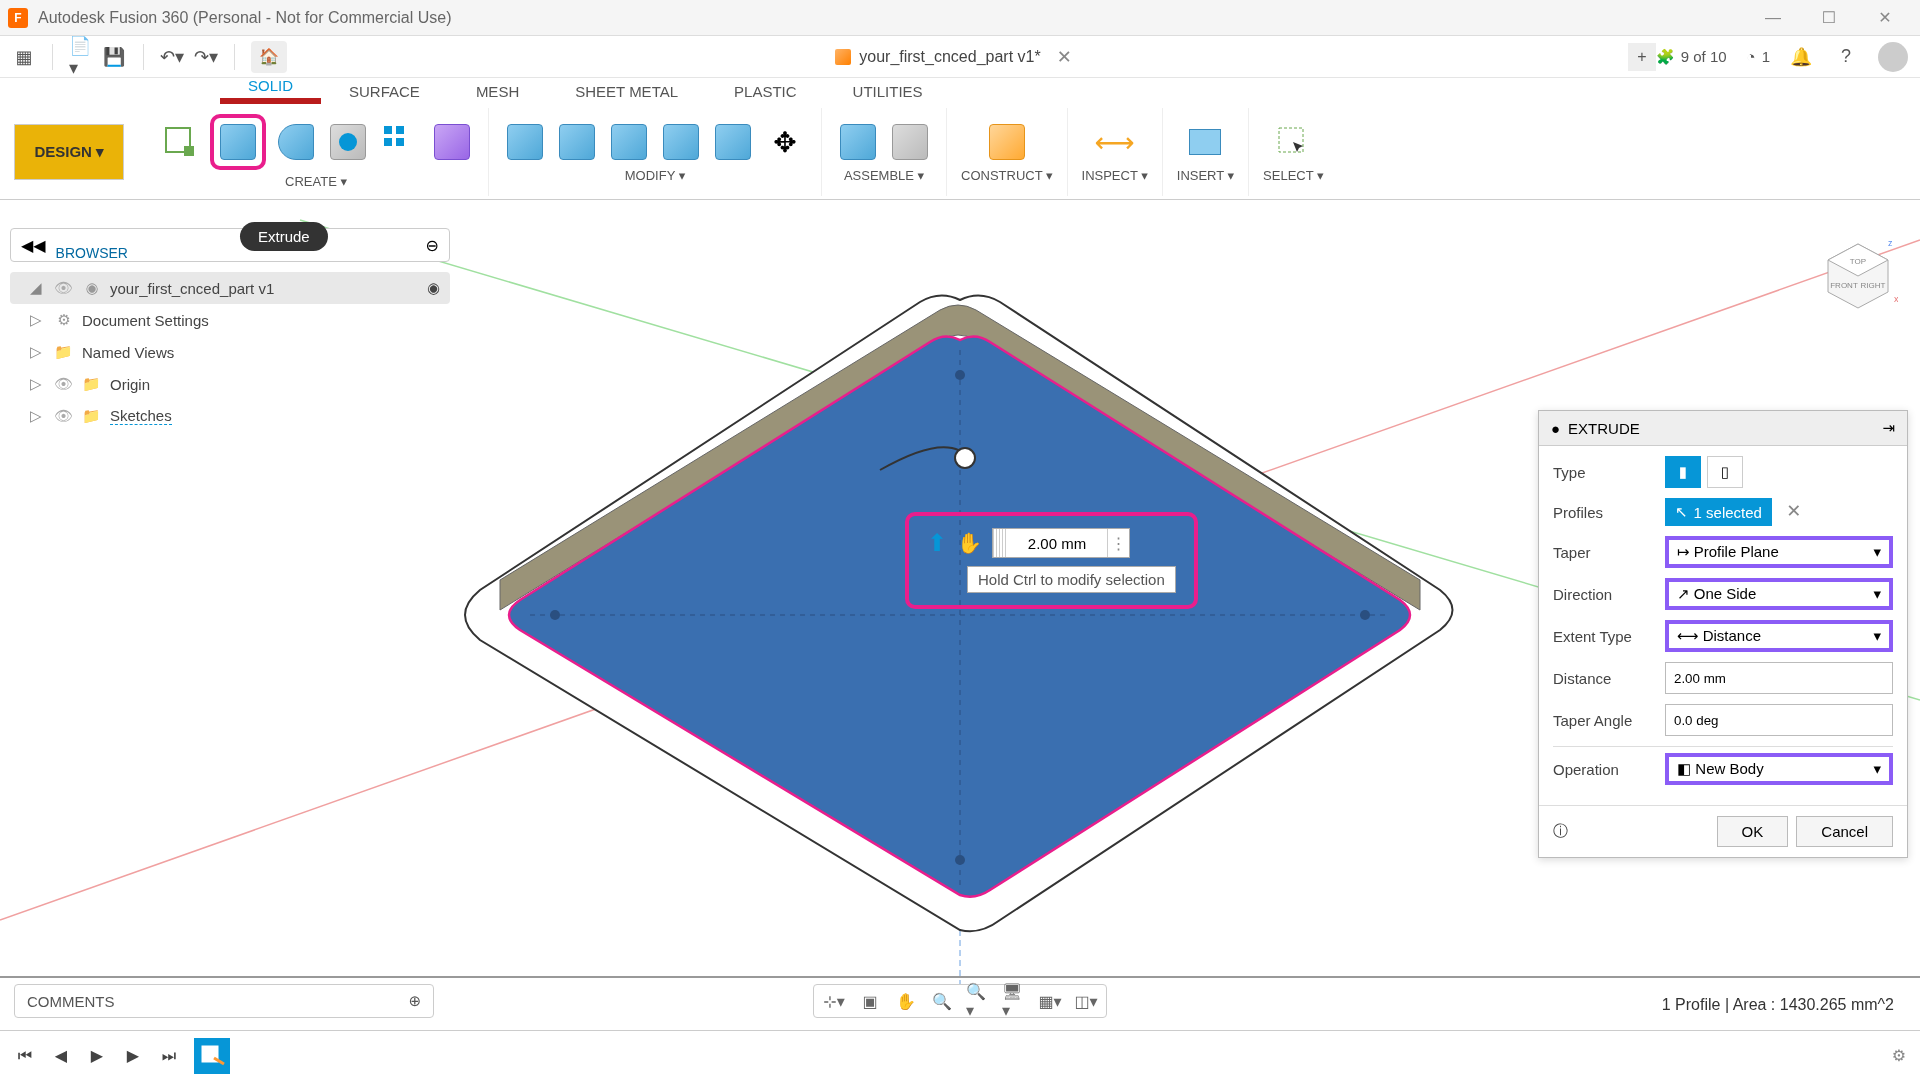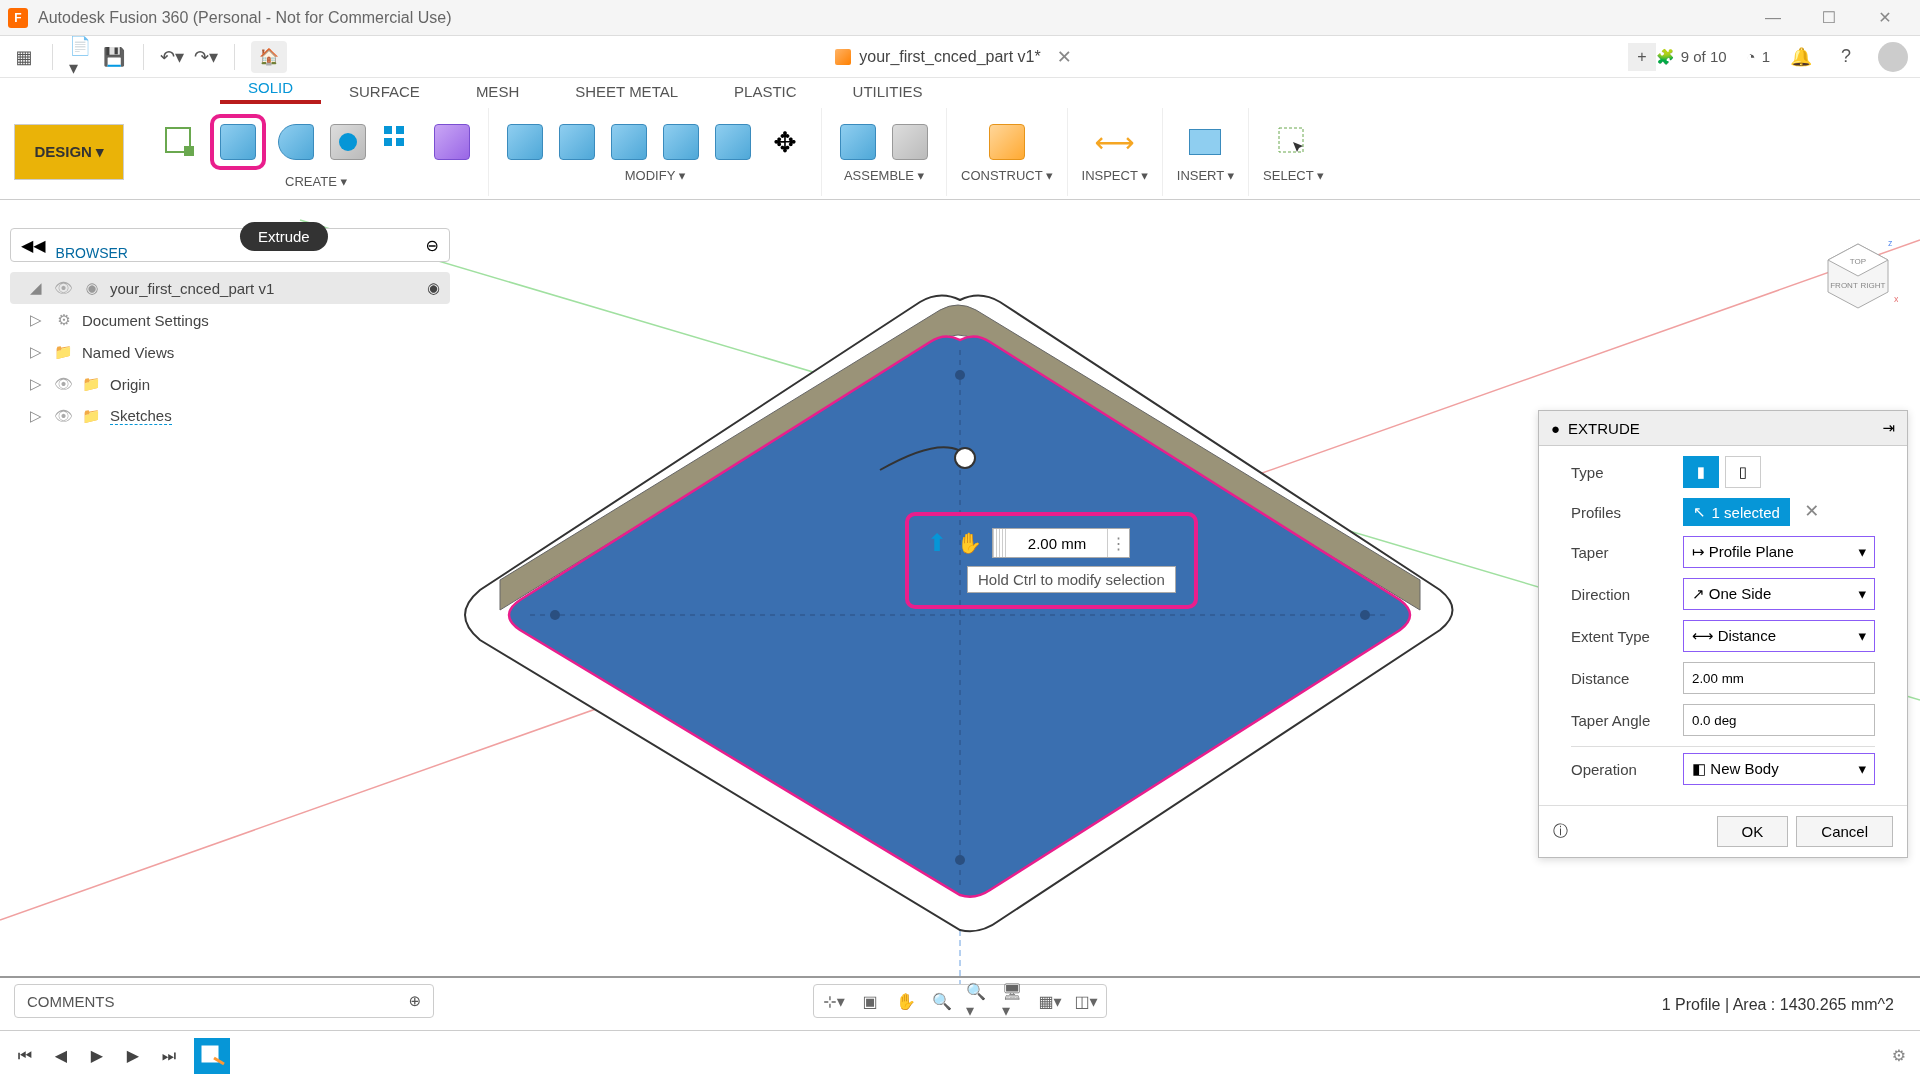--- a/index.html
+++ b/index.html
@@ -23,21 +23,21 @@
 .doc-title { font-size:16px; color:#444; }
 .doc-close { color:#888; font-size:18px; margin-left:8px; }
 .doc-add { width:28px; height:28px; background:#eee; display:flex; align-items:center; justify-content:center; color:#555; margin-left:8px; }
 .qat-right { display:flex; align-items:center; gap:20px; margin-left:auto; }
 .qat-right .badge { display:flex; align-items:center; gap:6px; color:#555; font-size:15px; }
 .avatar { width:30px; height:30px; background:#ccc; border-radius:50%; }
 
 
 .ribbon-tabs-row { display:flex; padding-left: 220px; height: 26px; align-items:flex-end; }
 .ribbon-tab { padding: 4px 28px; font-size:15px; color:#555; }
-.ribbon-tab.active { color:#0696d7; border-bottom: 4px solid #b91c1c; }
+.ribbon-tab.active { color:#0696d7; border-bottom: 6px solid #b91c1c; }
 .ribbon { height: 96px; background:#fff; border-bottom:1px solid #ccc; display:flex; align-items:center; padding: 0 14px; }
 .ribbon-group { display:flex; flex-direction:column; align-items:center; padding: 0 14px; border-right:1px solid #eee; height:88px; justify-content:center; }
 .ribbon-group:last-child { border-right:none; }
 .ribbon-icons { display:flex; gap:8px; align-items:center; }
 .r-icon { width:44px; height:44px; display:flex; align-items:center; justify-content:center; font-size:28px; }
 .r-label { font-size:13px; color:#555; margin-top:4px; }
 .design-btn { width:110px; height:56px; border:1px solid #ccc; background:#eab308; display:flex; align-items:center; justify-content:center; font-size:15px; font-weight:600; color:#333; margin-right:20px; }
 .extrude-highlight { border:4px solid #e91e8c; border-radius:10px; padding:2px; }
 
 
@@ -62,30 +62,30 @@
 .arrow-up { font-size:24px; color:#0696d7; }
 .dim-input { display:flex; align-items:center; background:#fff; border:1px solid #aaa; }
 .dim-grip { width:14px; background:repeating-linear-gradient(90deg,#ccc,#ccc 1px,#fff 1px,#fff 3px); height:28px; }
 .dim-field { width:100px; height:28px; border:none; text-align:center; font-size:15px; }
 .dim-menu { width:22px; height:28px; border-left:1px solid #ccc; display:flex; align-items:center; justify-content:center; color:#888; }
 .callout-hint { background:#fff; border:1px solid #aaa; padding:4px 10px; font-size:15px; color:#555; margin-top:8px; margin-left:40px; }
 
 
 .panel { position:absolute; right:12px; top:410px; width:370px; background:#fff; border:1px solid #bbb; box-shadow:0 2px 8px rgba(0,0,0,0.15); font-size:15px; }
 .panel-header { background:#eee; padding:8px 12px; display:flex; align-items:center; gap:8px; border-bottom:1px solid #ccc; }
-.panel-body { padding:10px 32px; }
+.panel-body { padding:10px 14px; }
 .prow { display:flex; align-items:center; margin-bottom:10px; }
 .prow label { width:112px; color:#444; }
 .prow .pval { flex:1; }
 .type-btns { display:flex; gap:6px; }
 .type-btn { width:36px; height:32px; border:1px solid #ccc; display:flex; align-items:center; justify-content:center; }
 .type-btn.active { background:#0696d7; border-color:#0696d7; color:#fff; }
 .sel-chip { background:#0696d7; color:#fff; padding:5px 10px; display:inline-flex; align-items:center; gap:6px; }
 .sel-x { margin-left:10px; color:#888; font-size:18px; }
-.dropdown { width:100%; height:32px; border:1px solid #8b5cf6; padding:0 8px; display:flex; align-items:center; justify-content:space-between; background:#fff; }
+.dropdown { width:100%; height:32px; border:4px solid #8b5cf6; padding:0 8px; display:flex; align-items:center; justify-content:space-between; background:#fff; }
 .text-input { width:100%; height:32px; border:1px solid #bbb; padding:0 8px; }
 .panel-footer { padding:10px 14px; display:flex; align-items:center; border-top:1px solid #ddd; }
 .panel-footer .info { margin-right:auto; color:#444; }
 .btn { padding:6px 24px; border:1px solid #bbb; background:#f5f5f5; margin-left:8px; font-size:15px; }
 
 
 .viewcube { position:absolute; right:30px; top:236px; width:72px; height:72px; }
 
 
 .comments-bar { position:absolute; left:14px; bottom:62px; width:420px; height:34px; border:1px solid #ccc; background:#fff; display:flex; align-items:center; padding:0 12px; font-size:15px; color:#555; border-radius:4px; }

